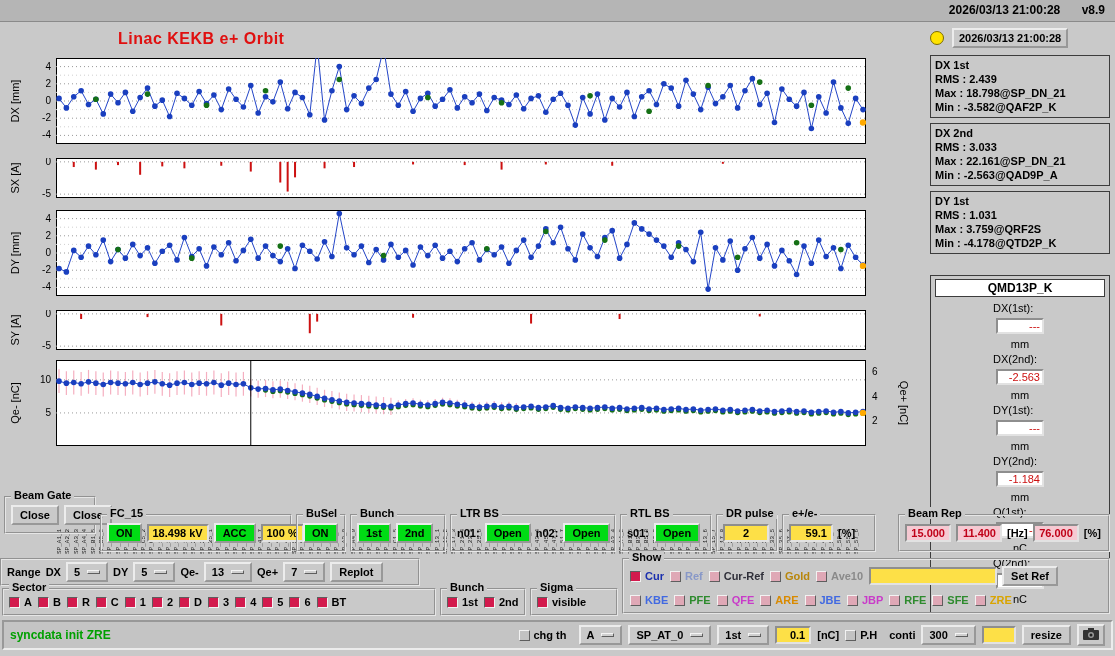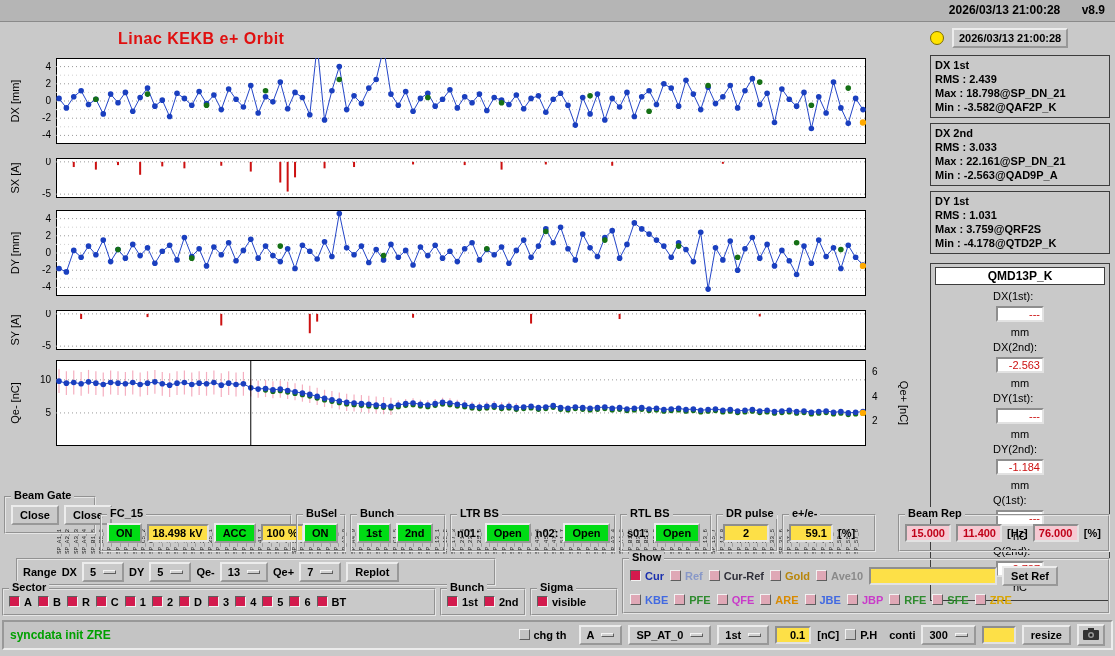--- a/index.html
+++ b/index.html
@@ -29,37 +29,37 @@
     font-family:"Liberation Mono", monospace; font-size:6px; line-height:8px; color:#1a1a1a;
     overflow:hidden; white-space:nowrap;
   }
 
   .rpanel { position:absolute; left:930px; top:28px; width:180px; }
   .rp-top { display:flex; align-items:center; gap:8px; margin-bottom:7px; }
   .led { width:14px; height:14px; border-radius:50%; background:#ffe300; border:1px solid #7c6c00; flex:0 0 auto; }
   .timebox { border:2px outset #ececec; background:#c9c9c9; font-weight:bold; font-size:11px; padding:2px 5px; white-space:nowrap; }
   .statbox { border:1px solid #3c3c3c; margin-bottom:5px; padding:2px 4px 3px; font-size:11px; font-weight:bold; }
   .st-l { line-height:14px; white-space:nowrap; }
-  .monbox { border:1px solid #3c3c3c; margin-top:9px; padding:3px 4px 4px; }
+  .monbox { border:1px solid #3c3c3c; margin-top:21px; padding:3px 4px 4px; }
   .monname { border:1px solid #3c3c3c; background:#fff; text-align:center; font-weight:bold; font-size:12px; padding:1px 0; margin-bottom:5px; }
   .monrow { display:flex; align-items:center; gap:4px; margin-bottom:3px; font-size:11px; font-weight:normal;flex-direction:column; }
   .mlab { width:54px; }
   .mval { width:48px; height:16px; line-height:12px; text-align:right; background:#fff; border:2px inset #e2e2e2; color:#cc1111; padding:0 2px; }
   .munit { }
 
   .group { position:absolute; border:2px groove #e6e6e6; display:flex; align-items:center; gap:5px; padding:2px 5px; height:38px; }
   .legend { position:absolute; top:-9px; left:5px; background:#c9c9c9; padding:0 3px; font-size:11px; font-weight:bold; white-space:nowrap; }
   .btn { background:#c9c9c9; border:2px outset #ececec; font-family:"Liberation Sans",sans-serif; font-weight:bold; font-size:11px; padding:2px 7px; white-space:nowrap; }
   .btn.green { background:#00dc14; }
   .fld { background:#fde047; border:2px inset #e2e2e2; font-weight:bold; font-size:11px; padding:1px 4px; white-space:nowrap; }
   .fld.pink { background:#f6c9d2; color:#c00018; }
   .lab { font-weight:bold; font-size:11px; white-space:nowrap; }
   .opt { display:inline-flex; align-items:center; gap:7px; background:#c9c9c9; border:2px outset #ececec; padding:2px 6px; font-weight:bold; font-size:11px; white-space:nowrap; }
   .dash { width:13px; height:4px; background:#cfcfcf; border-top:1px solid #f4f4f4; border-left:1px solid #f4f4f4; border-right:1px solid #5e5e5e; border-bottom:1px solid #5e5e5e; }
-  .cbwrap { display:inline-flex; align-items:flex-start; margin-right:6px; white-space:nowrap; }
+  .cbwrap { display:inline-flex; align-items:flex-end; margin-right:6px; white-space:nowrap; }
   .cb { width:11px; height:11px; margin-right:4px; background:#dfa8b6; flex:0 0 auto;
         border-top:1px solid #f2f2f2; border-left:1px solid #f2f2f2; border-right:1px solid #5e5e5e; border-bottom:1px solid #5e5e5e; }
   .cb.on { background:#d31a4d; border-top-color:#5e5e5e; border-left-color:#5e5e5e; border-right-color:#f2f2f2; border-bottom-color:#f2f2f2; }
   .cb.gray { background:#c2c2c2; }
   .cblab { font-weight:bold; font-size:11px; }
 
   #g-show { display:block; padding:4px 6px 2px; }
   .show-row { display:flex; align-items:center; height:24px; }
 
   .statusbar { position:absolute; left:2px; top:620px; width:1111px; height:30px;
@@ -969,25 +969,25 @@
   <span class="legend">e+/e-</span>
   <span class="fld" style="width:44px; text-align:right;">59.1</span>
   <span class="lab">[%]</span>
 </div>
 
 <div class="group" id="g-beamrep" style="left:898px; top:514px; width:212px;">
   <span class="legend">Beam Rep</span>
   <span class="fld pink" style="width:46px; text-align:right;">15.000</span>
   <span class="fld pink" style="width:46px; text-align:right;">11.400</span>
   <span class="lab">[Hz]</span>
-  <span class="fld pink" style="width:46px; ">76.000</span>
+  <span class="fld pink" style="width:46px; text-align:right;">76.000</span>
   <span class="lab">[%]</span>
 </div>
 
-<div class="group" id="g-range" style="left:16px; top:558px; width:480px; height:28px;">
+<div class="group" id="g-range" style="left:0; top:558px; width:420px; height:28px;">
   <span class="lab">Range</span>
   <span id="range-items" style="display:inline-flex; align-items:center; gap:5px;">
       <span class="lab">DX</span>
       <span class="opt">
         <span>5</span>
         <span class="dash"></span>
       </span>
       <span class="lab">DY</span>
       <span class="opt">
         <span>5</span>

